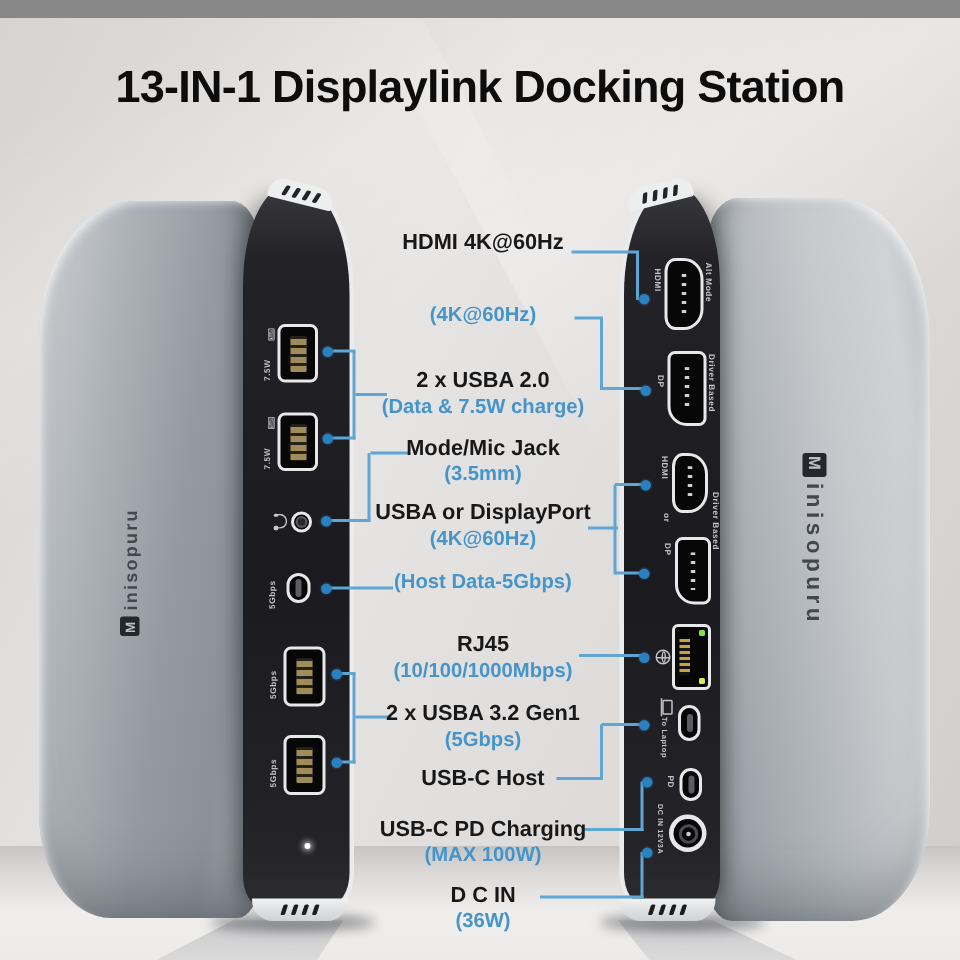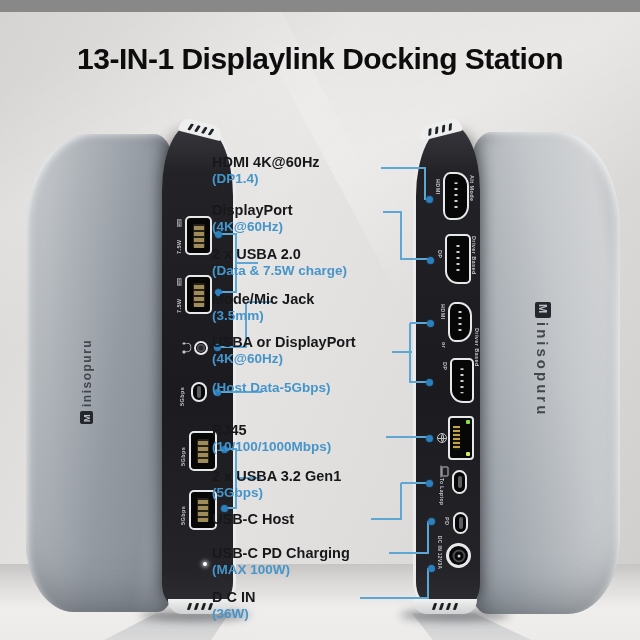--- a/index.html
+++ b/index.html
@@ -101,21 +101,21 @@
   .net:after{content:"";position:absolute;left:50%;top:0;width:3px;height:8px;margin-left:-1.5px;border:1px solid #c0c3c6;
     border-radius:50%;box-sizing:border-box;}
   .lap{width:8px;height:5px;border:1px solid #c0c3c6;border-radius:1px;transform:rotate(90deg);}
   .lap:after{content:"";position:absolute;left:-2px;bottom:-2px;width:12px;height:1.5px;background:#c0c3c6;}
   .kb{font-size:6px;color:#c3c6ca;transform:rotate(90deg);display:block;line-height:1;}
   
   .cl-seg{position:absolute;z-index:7;background:#5ea6d4;}
   .cdot{position:absolute;z-index:7;width:7px;height:7px;border-radius:50%;background:#2b80be;
     box-shadow:0 0 0 1px rgba(40,100,150,.25);}
   
-  .callout{position:absolute;z-index:8;left:212px;width:220px;text-align:left;}
+  .callout{position:absolute;z-index:8;left:212px;width:220px;text-align:center;}
   .cl1{font-size:14.5px;font-weight:700;color:#17181a;line-height:17px;}
   .cl2{font-size:13.5px;font-weight:600;color:#4695ca;line-height:15px;}
 </style>
 </head>
 <body>
 
 <div class="stage">
   <div class="streak s1"></div>
   <div class="streak s2"></div>
   <div class="floor"></div>
@@ -260,24 +260,22 @@
       <div class="cdot" style="left: 215px; top: 219px;"></div>
       <div class="cdot" style="left: 215px; top: 277px;"></div>
       <div class="cdot" style="left: 214px; top: 332px;"></div>
       <div class="cdot" style="left: 214px; top: 377px;"></div>
       <div class="cdot" style="left: 221px; top: 434px;"></div>
       <div class="cdot" style="left: 221px; top: 493px;"></div>
     </div>
   <div id="callouts">
       <div class="callout" style="top: 142px;">
         <div class="cl1">HDMI 4K@60Hz</div>
-        <div class="cl2">(DP1.4)</div>
       </div>
       <div class="callout" style="top: 190px;">
-        <div class="cl1">DisplayPort</div>
         <div class="cl2">(4K@60Hz)</div>
       </div>
       <div class="callout" style="top: 234px;">
         <div class="cl1">2 x USBA 2.0</div>
         <div class="cl2">(Data &amp; 7.5W charge)</div>
       </div>
       <div class="callout" style="top: 279px;">
         <div class="cl1">Mode/Mic Jack</div>
         <div class="cl2">(3.5mm)</div>
       </div>

